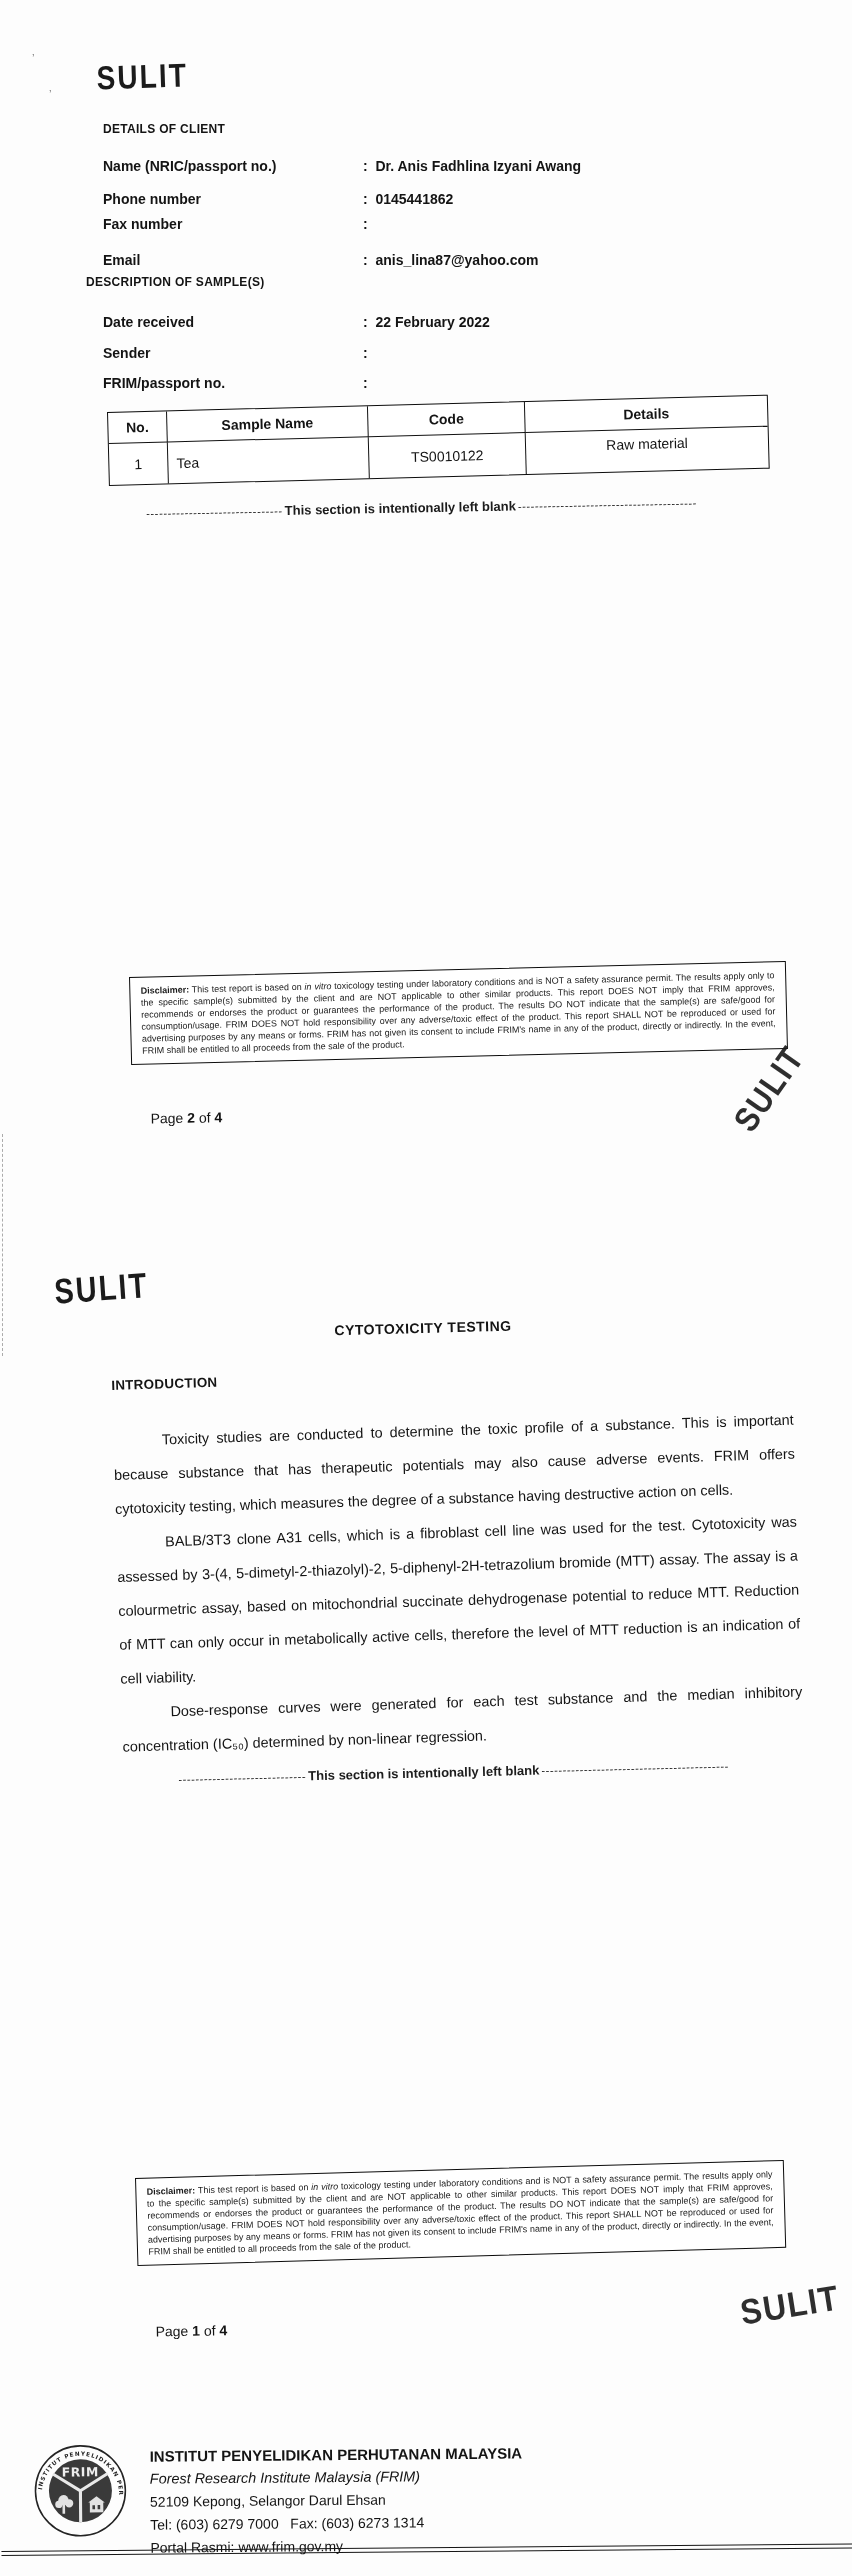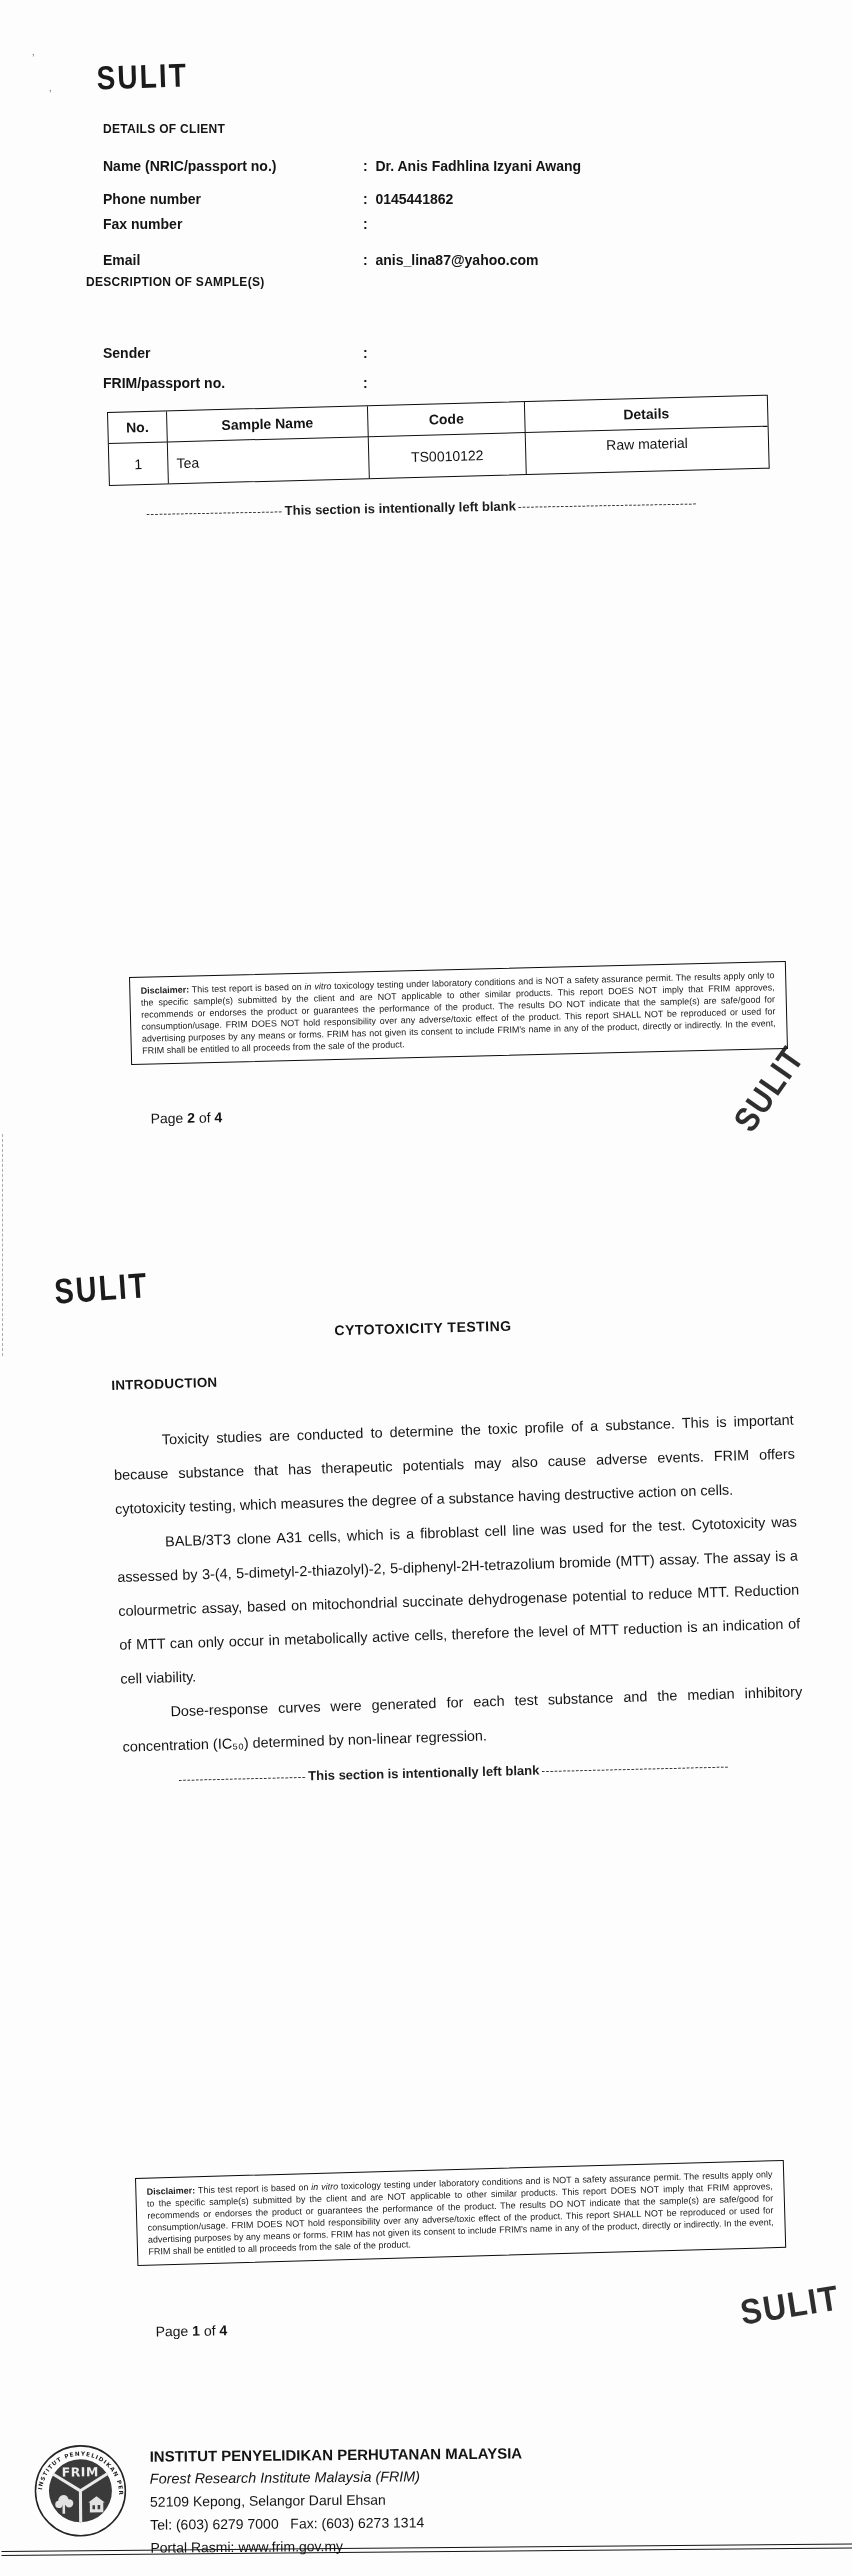--- a/index.html
+++ b/index.html
@@ -97,20 +97,24 @@
     <span class="lab">Fax number</span>
     <span class="val">:</span>
   </div>
   <div class="frow" style="top:244px;">
     <span class="lab">Email</span>
     <span class="val">:  anis_lina87@yahoo.com</span>
   </div>
 
   <div class="abs sec-title" style="left:86px;top:275px;">DESCRIPTION OF SAMPLE(S)</div>
 
+  <div class="frow" style="top:306px;">
+    <span class="lab">Date received</span>
+    <span class="val">:  22 February 2022</span>
+  </div>
   <div class="frow" style="top:337px;">
     <span class="lab">Sender</span>
     <span class="val">:</span>
   </div>
   <div class="frow" style="top:367px;">
     <span class="lab">FRIM/passport no.</span>
     <span class="val">:</span>
   </div>
 
   <div class="stable">

